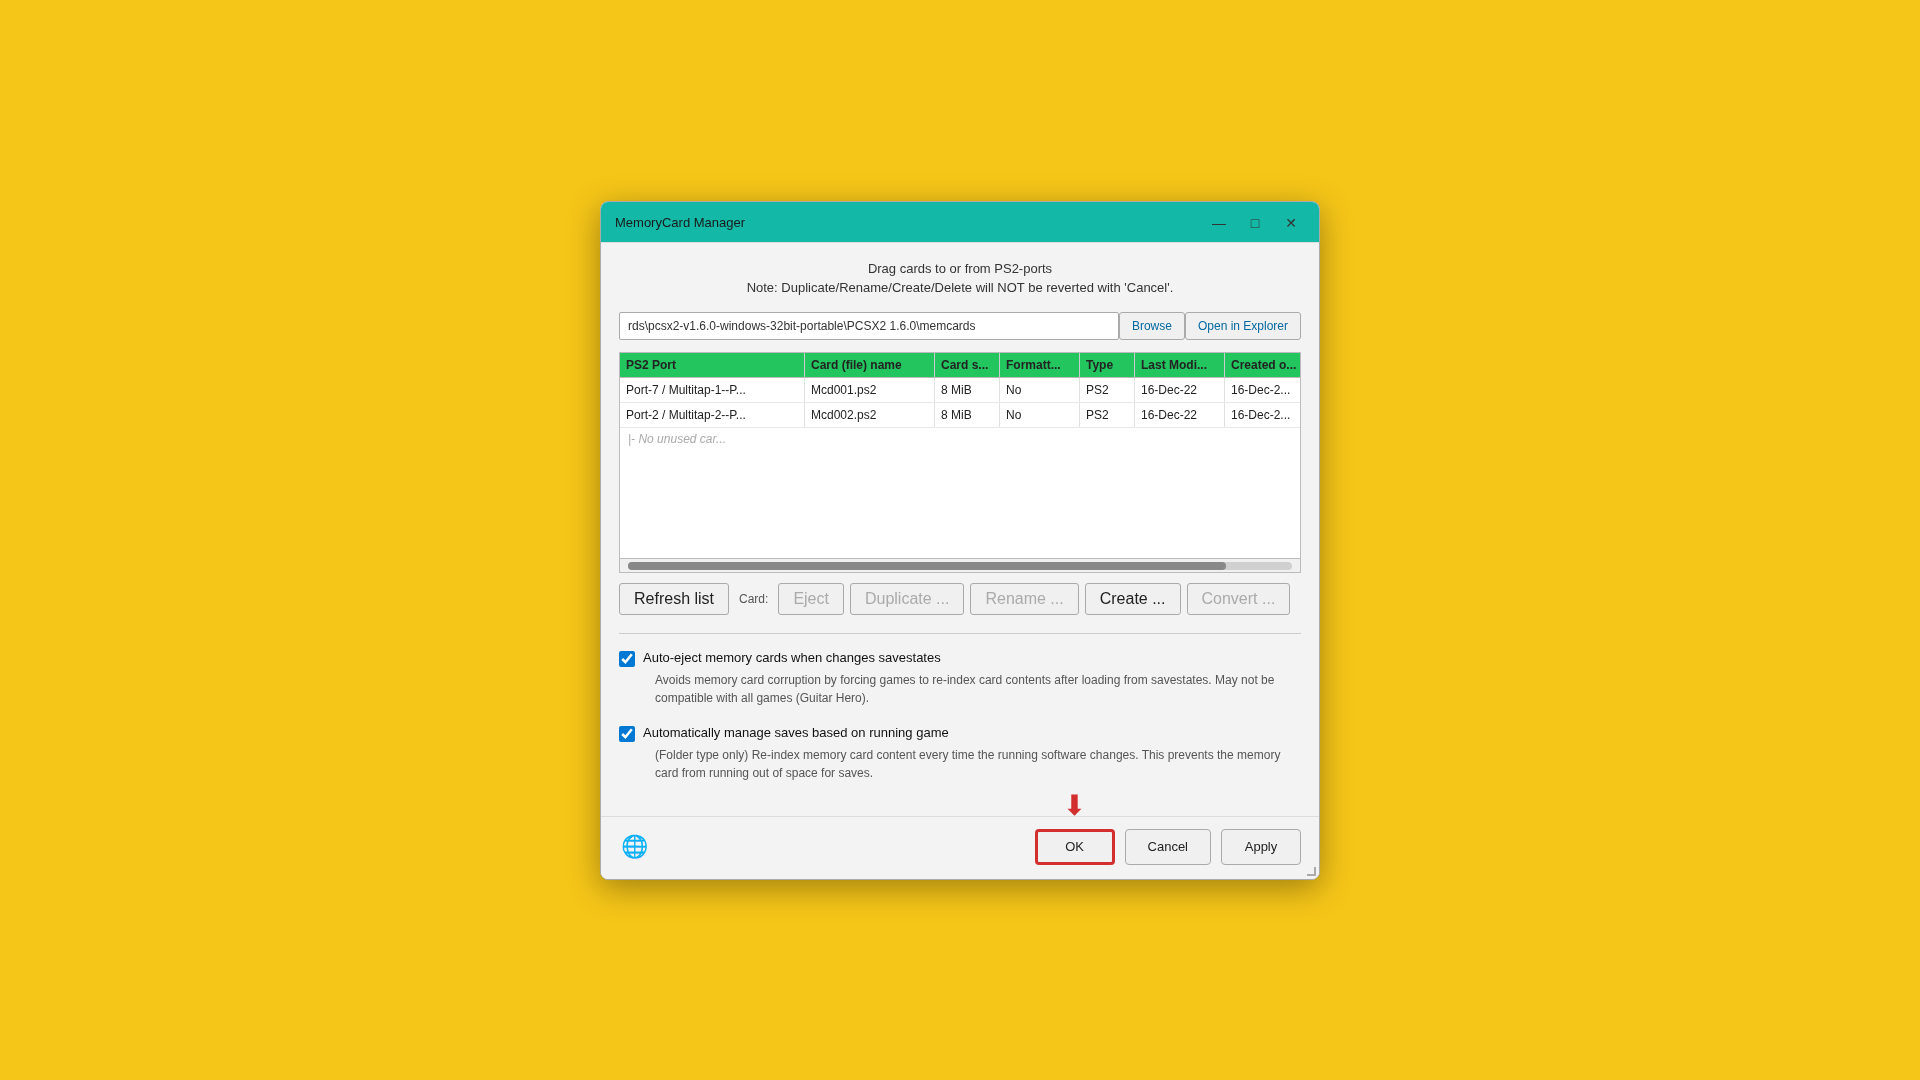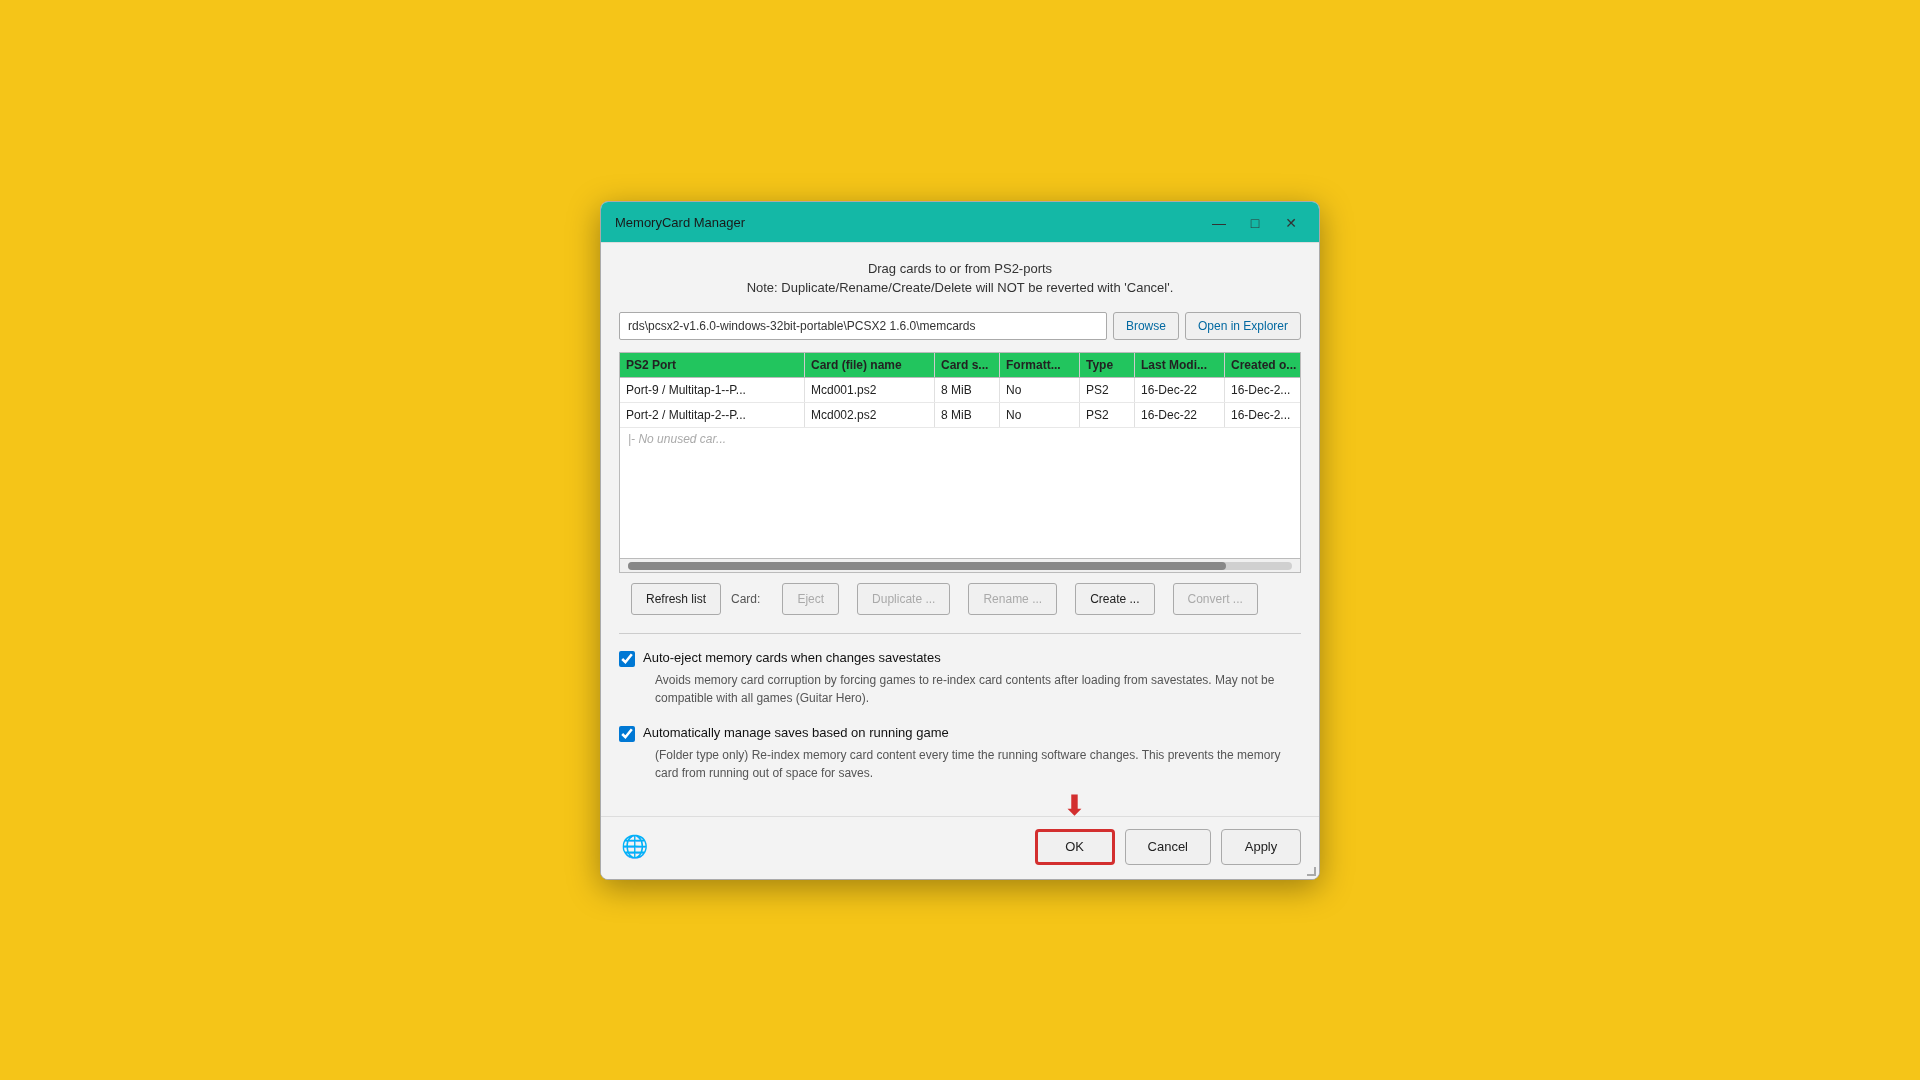--- a/index.html
+++ b/index.html
@@ -65,21 +65,20 @@
     .subtitle {
       text-align: center;
       color: #333;
       font-size: 13px;
       line-height: 1.5;
       margin-bottom: 14px;
     }
 
     .path-row {
       display: flex;
-      gap: 6px;
       margin-bottom: 12px;
       align-items: center;
     }
 
     .path-input {
       flex: 1;
       border: 1px solid #aaa;
       background: white;
       padding: 4px 8px;
       font-size: 12px;
@@ -190,27 +189,26 @@
       gap: 6px;
       align-items: center;
       margin-bottom: 18px;
       flex-wrap: wrap;
     }
 
     .bar-btn {
       border: 1px solid #aaa;
       background: #f0f0f0;
       padding: 5px 14px;
-      font-size: 12px;
+      font-size: 16px;
       height: 32px;
       cursor: pointer;
       border-radius: 3px;
       color: #222;
       white-space: nowrap;
-      margin-left: 12px;
     }
 
     .bar-btn:disabled {
       color: #aaa;
       cursor: default;
     }
 
     .bar-label {
       font-size: 12px;
       color: #555;
@@ -379,21 +377,21 @@
         <div class="th">PS2 Port</div>
         <div class="th">Card (file) name</div>
         <div class="th">Card s...</div>
         <div class="th">Formatt...</div>
         <div class="th">Type</div>
         <div class="th">Last Modi...</div>
         <div class="th">Created o...</div>
       </div>
       <div class="table-body">
         <div class="table-row">
-          <div class="td">Port-9 / Multitap-1--P...</div>
+          <div class="td">Port-7 / Multitap-1--P...</div>
           <div class="td">Mcd001.ps2</div>
           <div class="td">8 MiB</div>
           <div class="td">No</div>
           <div class="td">PS2</div>
           <div class="td">16-Dec-22</div>
           <div class="td">16-Dec-2...</div>
         </div>
         <div class="table-row">
           <div class="td">Port-2 / Multitap-2--P...</div>
           <div class="td">Mcd002.ps2</div>

